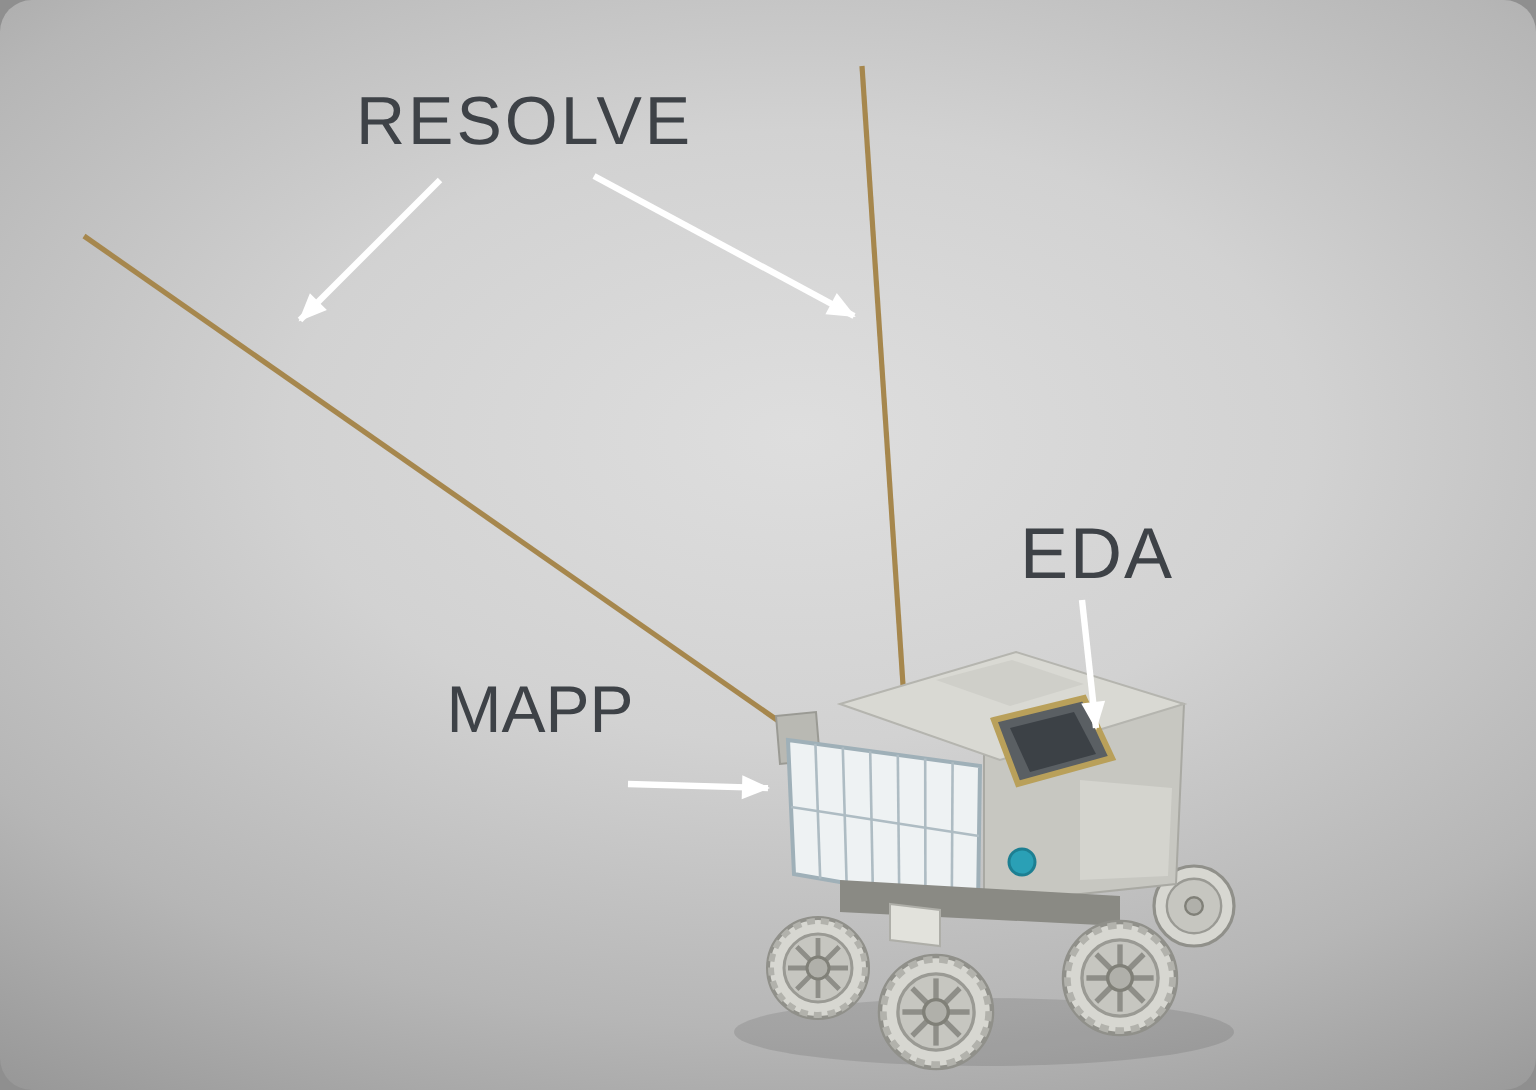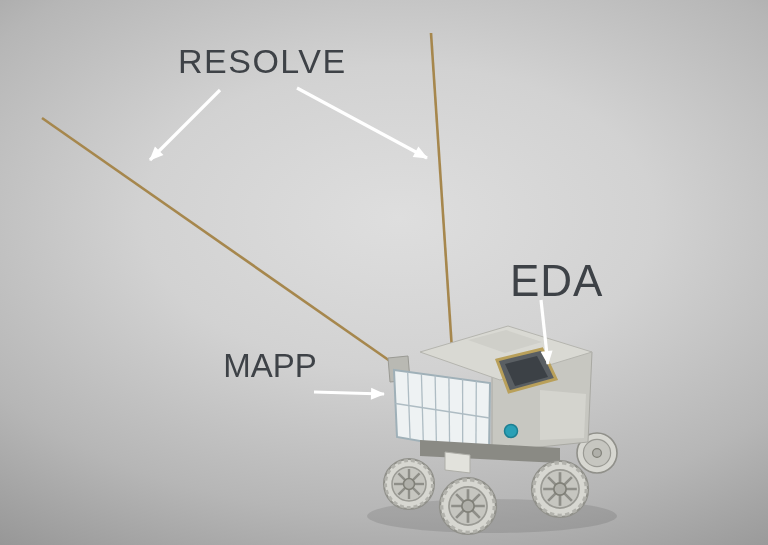--- a/index.html
+++ b/index.html
@@ -1,25 +1,26 @@
 <!DOCTYPE html>
 <html><head>
 <meta charset="utf-8">
 <style>
   html,body{margin:0;padding:0;background:#8f8f8f;}
   .stage{
     position:relative;width:768px;height:545px;overflow:hidden;
     background:radial-gradient(ellipse 95% 80% at 52% 40%, #dedede 0%, #d2d2d2 35%, #b6b6b6 68%, #8e8e8e 100%);
     font-family:"Liberation Sans", sans-serif;
+    border-radius:16px;
   }
   .stage svg{position:absolute;left:0;top:0;}
   .label{position:absolute;color:#3e4247;user-select:none;}
   .label-resolve{left:178px;top:42px;font-size:34px;letter-spacing:1.5px;}
-  .label-eda{left:510px;top:256px;font-size:44px;letter-spacing:1px;}
-  .label-mapp{left:205px;top:343px;width:130px;text-align:center;font-size:33px;line-height:1.42;}
+  .label-eda{left:510px;top:256px;font-size:36px;letter-spacing:1px;}
+  .label-mapp{left:205px;top:332px;width:130px;text-align:center;font-size:33px;line-height:1.42;}
 </style>
 </head>
 <body>
 
 <div class="stage">
 
   <svg width="768" height="545" viewBox="0 0 768 545">
     <defs>
       <marker id="ah" markerWidth="16" markerHeight="14" refX="14" refY="7" orient="auto" markerUnits="userSpaceOnUse">
         <path d="M1,1 L15,7 L1,13 Z" fill="#ffffff"></path>

